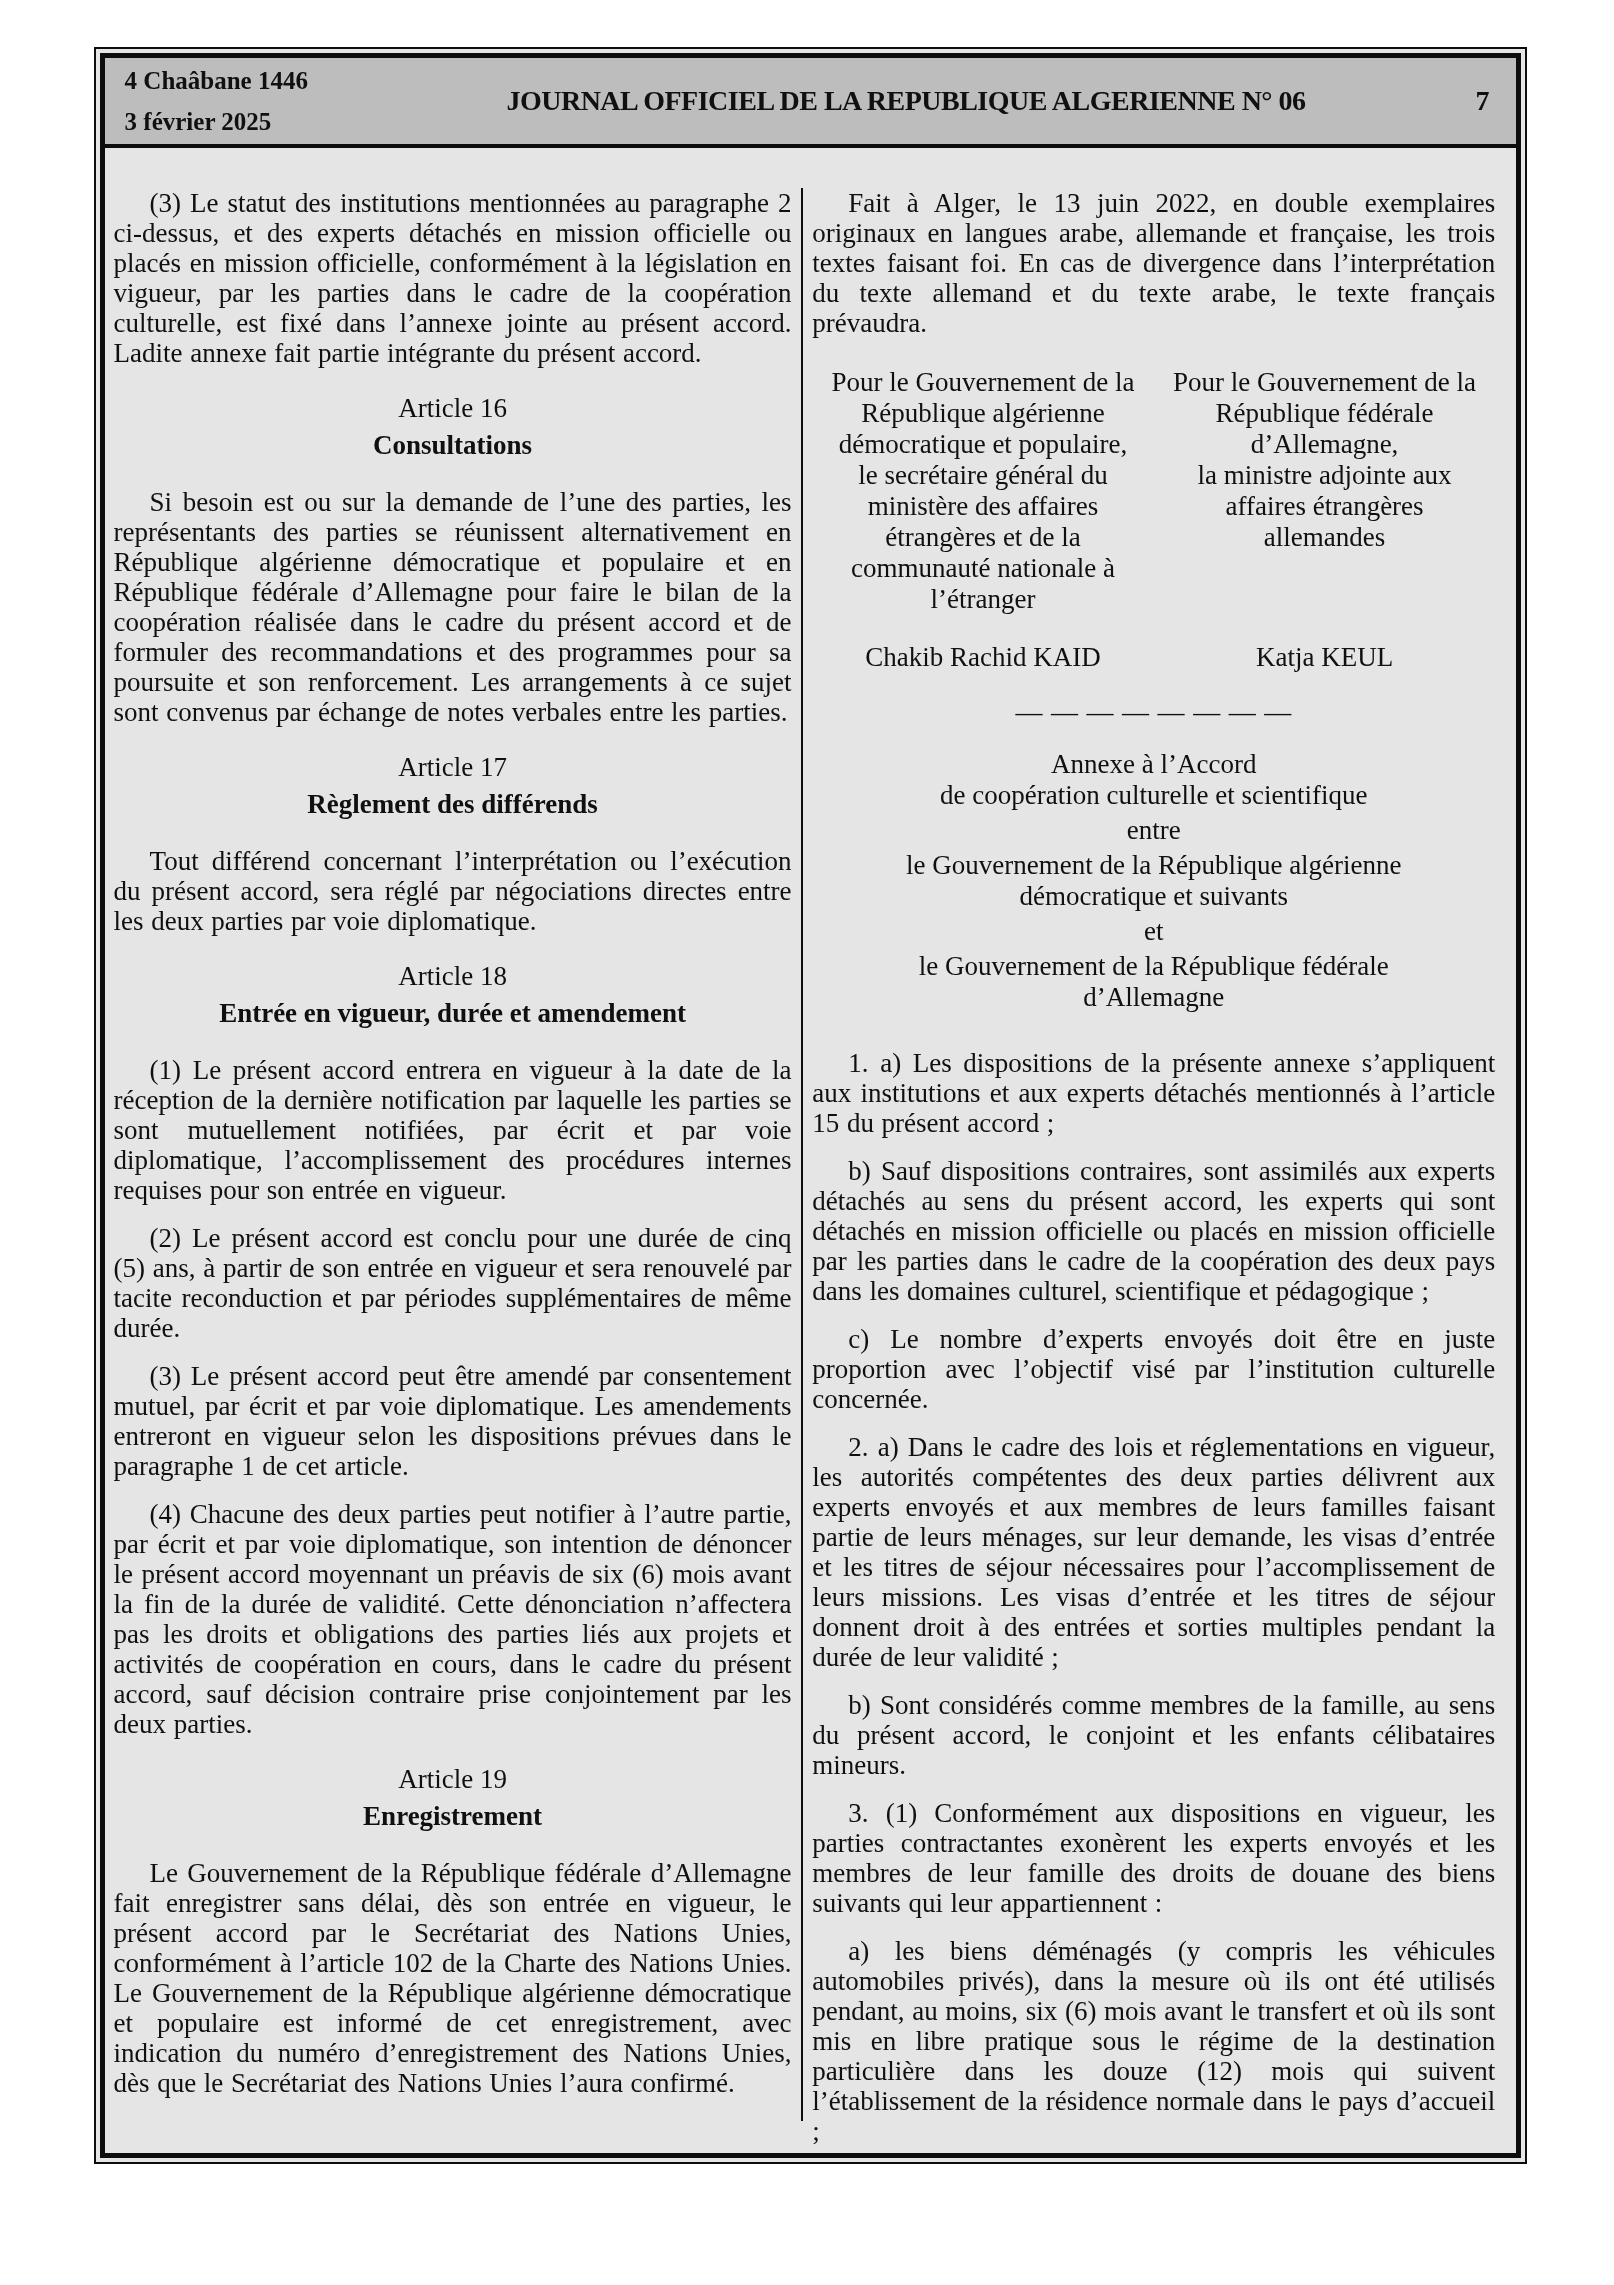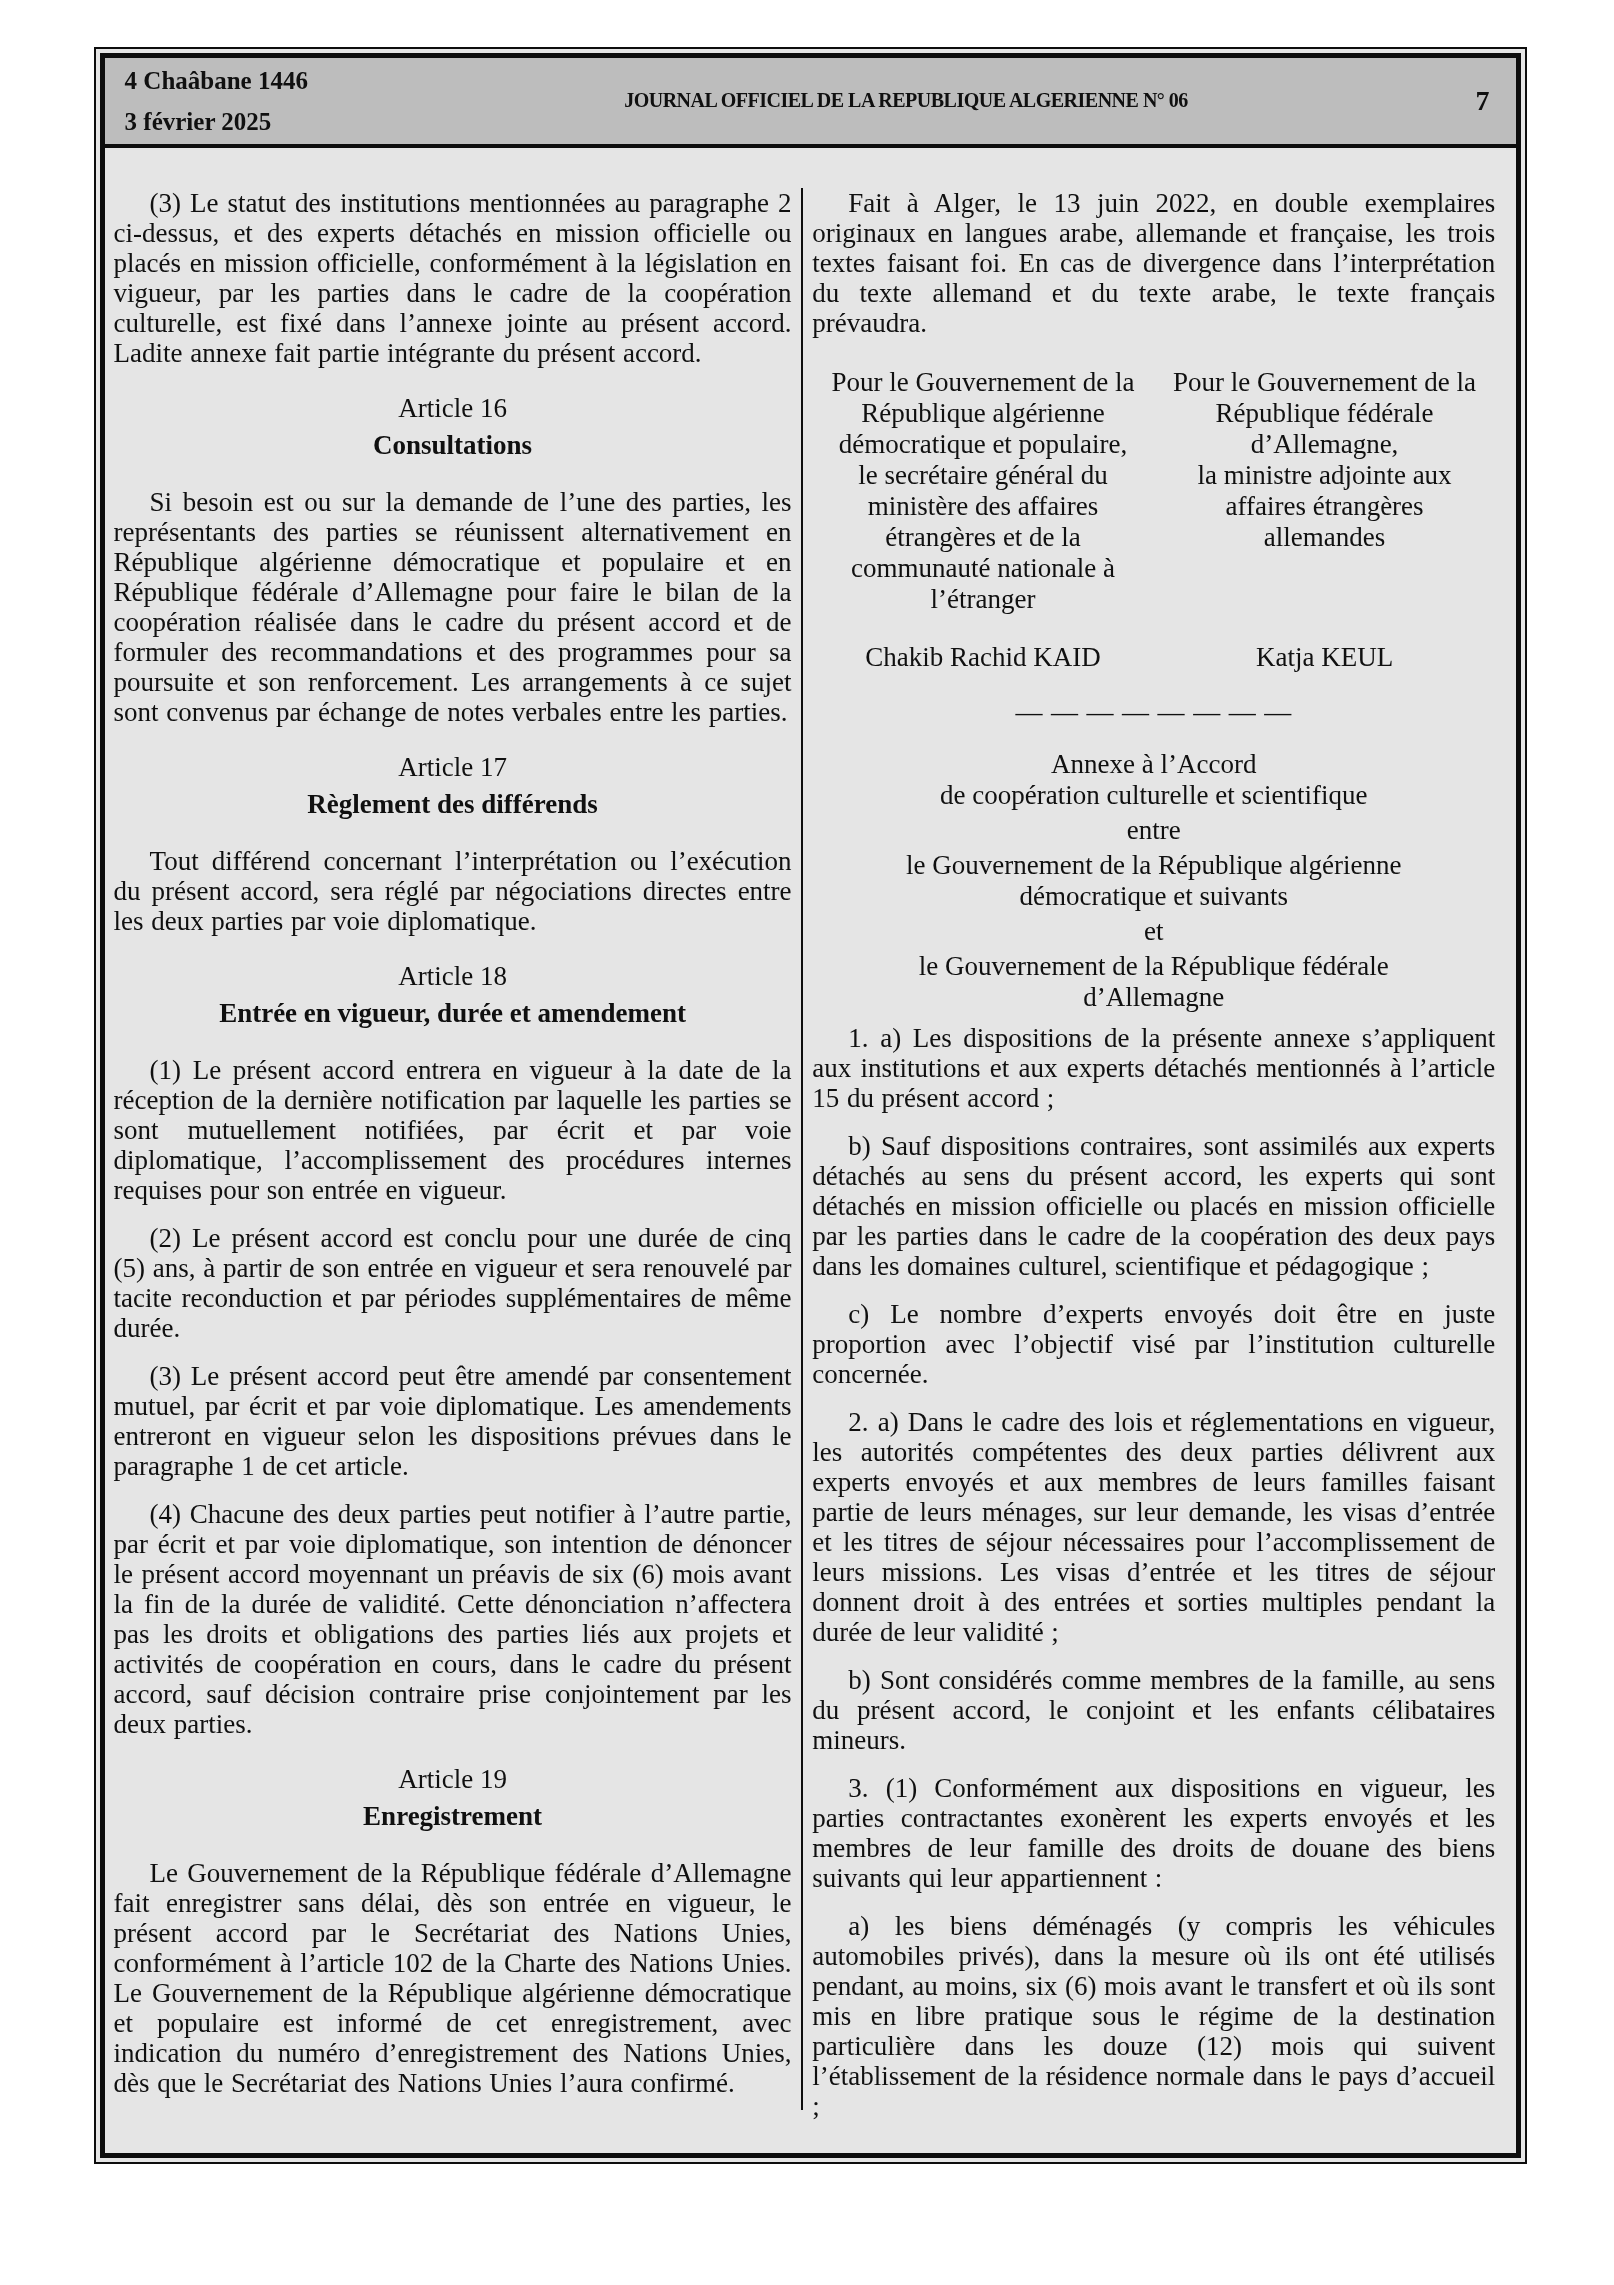--- a/index.html
+++ b/index.html
@@ -20,21 +20,21 @@
   .masthead{
     background:#bdbdbd;border-bottom:4.5px solid #0d0d0d;
     display:flex;align-items:stretch;height:86px;flex:0 0 auto;
   }
   .mast-dates{
     width:280px;padding:5.4px 0 3.6px 20px;display:flex;flex-direction:column;justify-content:space-between;
     font-weight:bold;font-size:25px;line-height:36px;white-space:nowrap;
   }
   .mast-title{
     flex:1;display:flex;align-items:center;justify-content:center;
-    font-weight:bold;font-size:20px;letter-spacing:-0.5px;text-align:right;
+    font-weight:bold;font-size:28px;letter-spacing:-0.5px;text-align:right;
   }
   .mast-page{
     width:109px;display:flex;align-items:center;justify-content:flex-end;
     padding-right:27px;font-weight:bold;font-size:28px;box-sizing:border-box;
   }
   .content{
     flex:1;display:flex;align-items:stretch;
     padding:40px 7.2px 0 9px;box-sizing:border-box;
   }
   .col{width:678px;font-size:27px;line-height:30px;}
@@ -130,21 +130,21 @@
         <div class="center-line block-gap">entre</div>
 
         <div class="center-line block-gap">le Gouvernement de la République algérienne</div>
         <div class="center-line">démocratique et suivants</div>
 
         <div class="center-line block-gap">et</div>
 
         <div class="center-line block-gap">le Gouvernement de la République fédérale</div>
         <div class="center-line">d’Allemagne</div>
 
-        <p class="para" style="margin-top:10px;">1. a) Les dispositions de la présente annexe s’appliquent aux institutions et aux experts détachés mentionnés à l’article 15 du présent accord ;</p>
+        <p class="para" style="margin-top:35px;">1. a) Les dispositions de la présente annexe s’appliquent aux institutions et aux experts détachés mentionnés à l’article 15 du présent accord ;</p>
         <p class="para">b) Sauf dispositions contraires, sont assimilés aux experts détachés au sens du présent accord, les experts qui sont détachés en mission officielle ou placés en mission officielle par les parties dans le cadre de la coopération des deux pays dans les domaines culturel, scientifique et pédagogique ;</p>
         <p class="para">c) Le nombre d’experts envoyés doit être en juste proportion avec l’objectif visé par l’institution culturelle concernée.</p>
         <p class="para">2. a) Dans le cadre des lois et réglementations en vigueur, les autorités compétentes des deux parties délivrent aux experts envoyés et aux membres de leurs familles faisant partie de leurs ménages, sur leur demande, les visas d’entrée et les titres de séjour nécessaires pour l’accomplissement de leurs missions. Les visas d’entrée et les titres de séjour donnent droit à des entrées et sorties multiples pendant la durée de leur validité ;</p>
         <p class="para">b) Sont considérés comme membres de la famille, au sens du présent accord, le conjoint et les enfants célibataires mineurs.</p>
         <p class="para">3. (1) Conformément aux dispositions en vigueur, les parties contractantes exonèrent les experts envoyés et les membres de leur famille des droits de douane des biens suivants qui leur appartiennent :</p>
         <p class="para">a) les biens déménagés (y compris les véhicules automobiles privés), dans la mesure où ils ont été utilisés pendant, au moins, six (6) mois avant le transfert et où ils sont mis en libre pratique sous le régime de la destination particulière dans les douze (12) mois qui suivent l’établissement de la résidence normale dans le pays d’accueil ;</p>
       </div>
 
     </div>
   </div>

